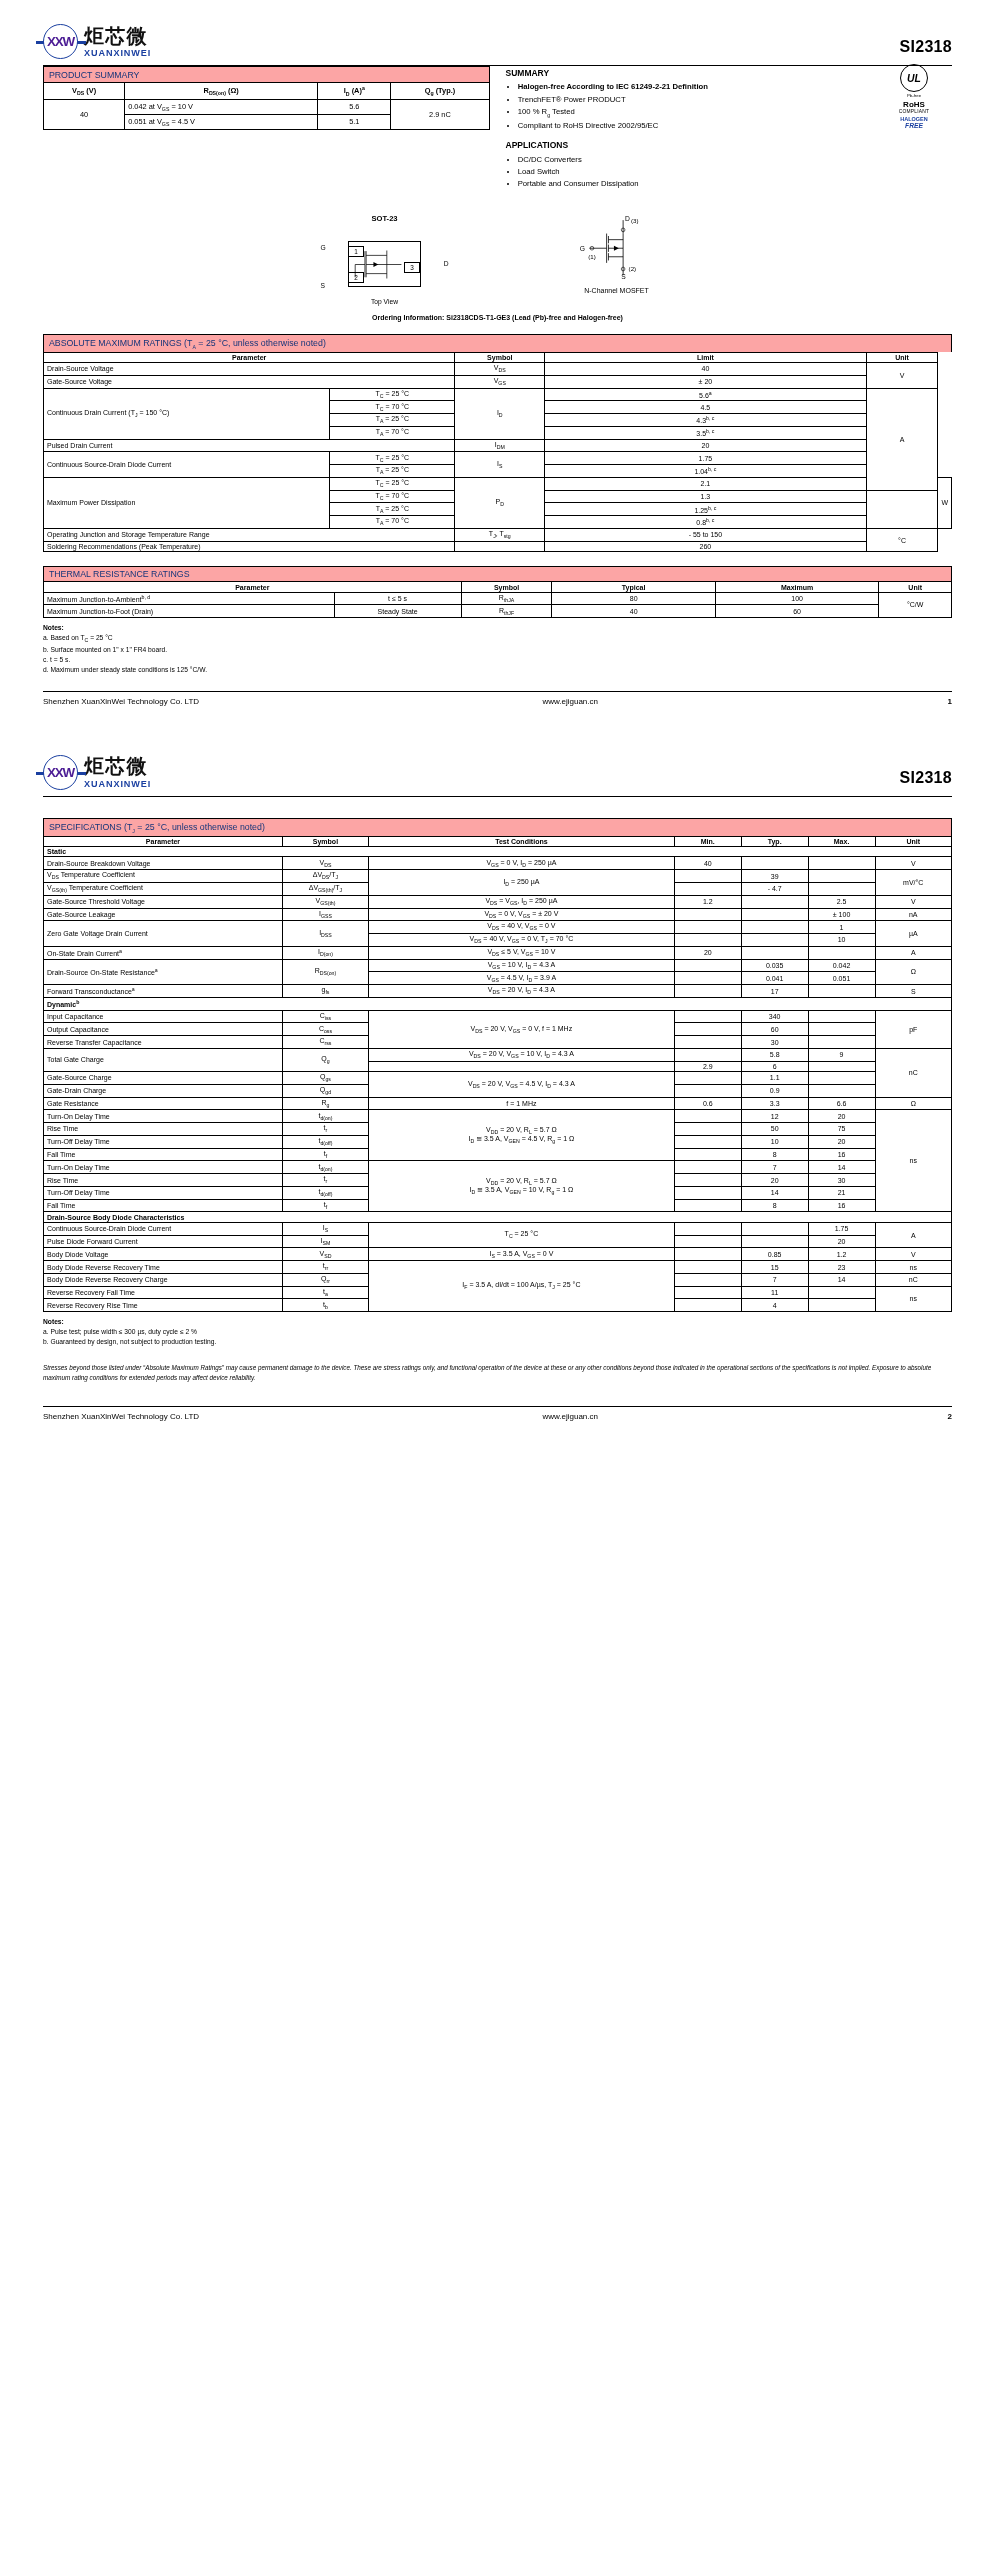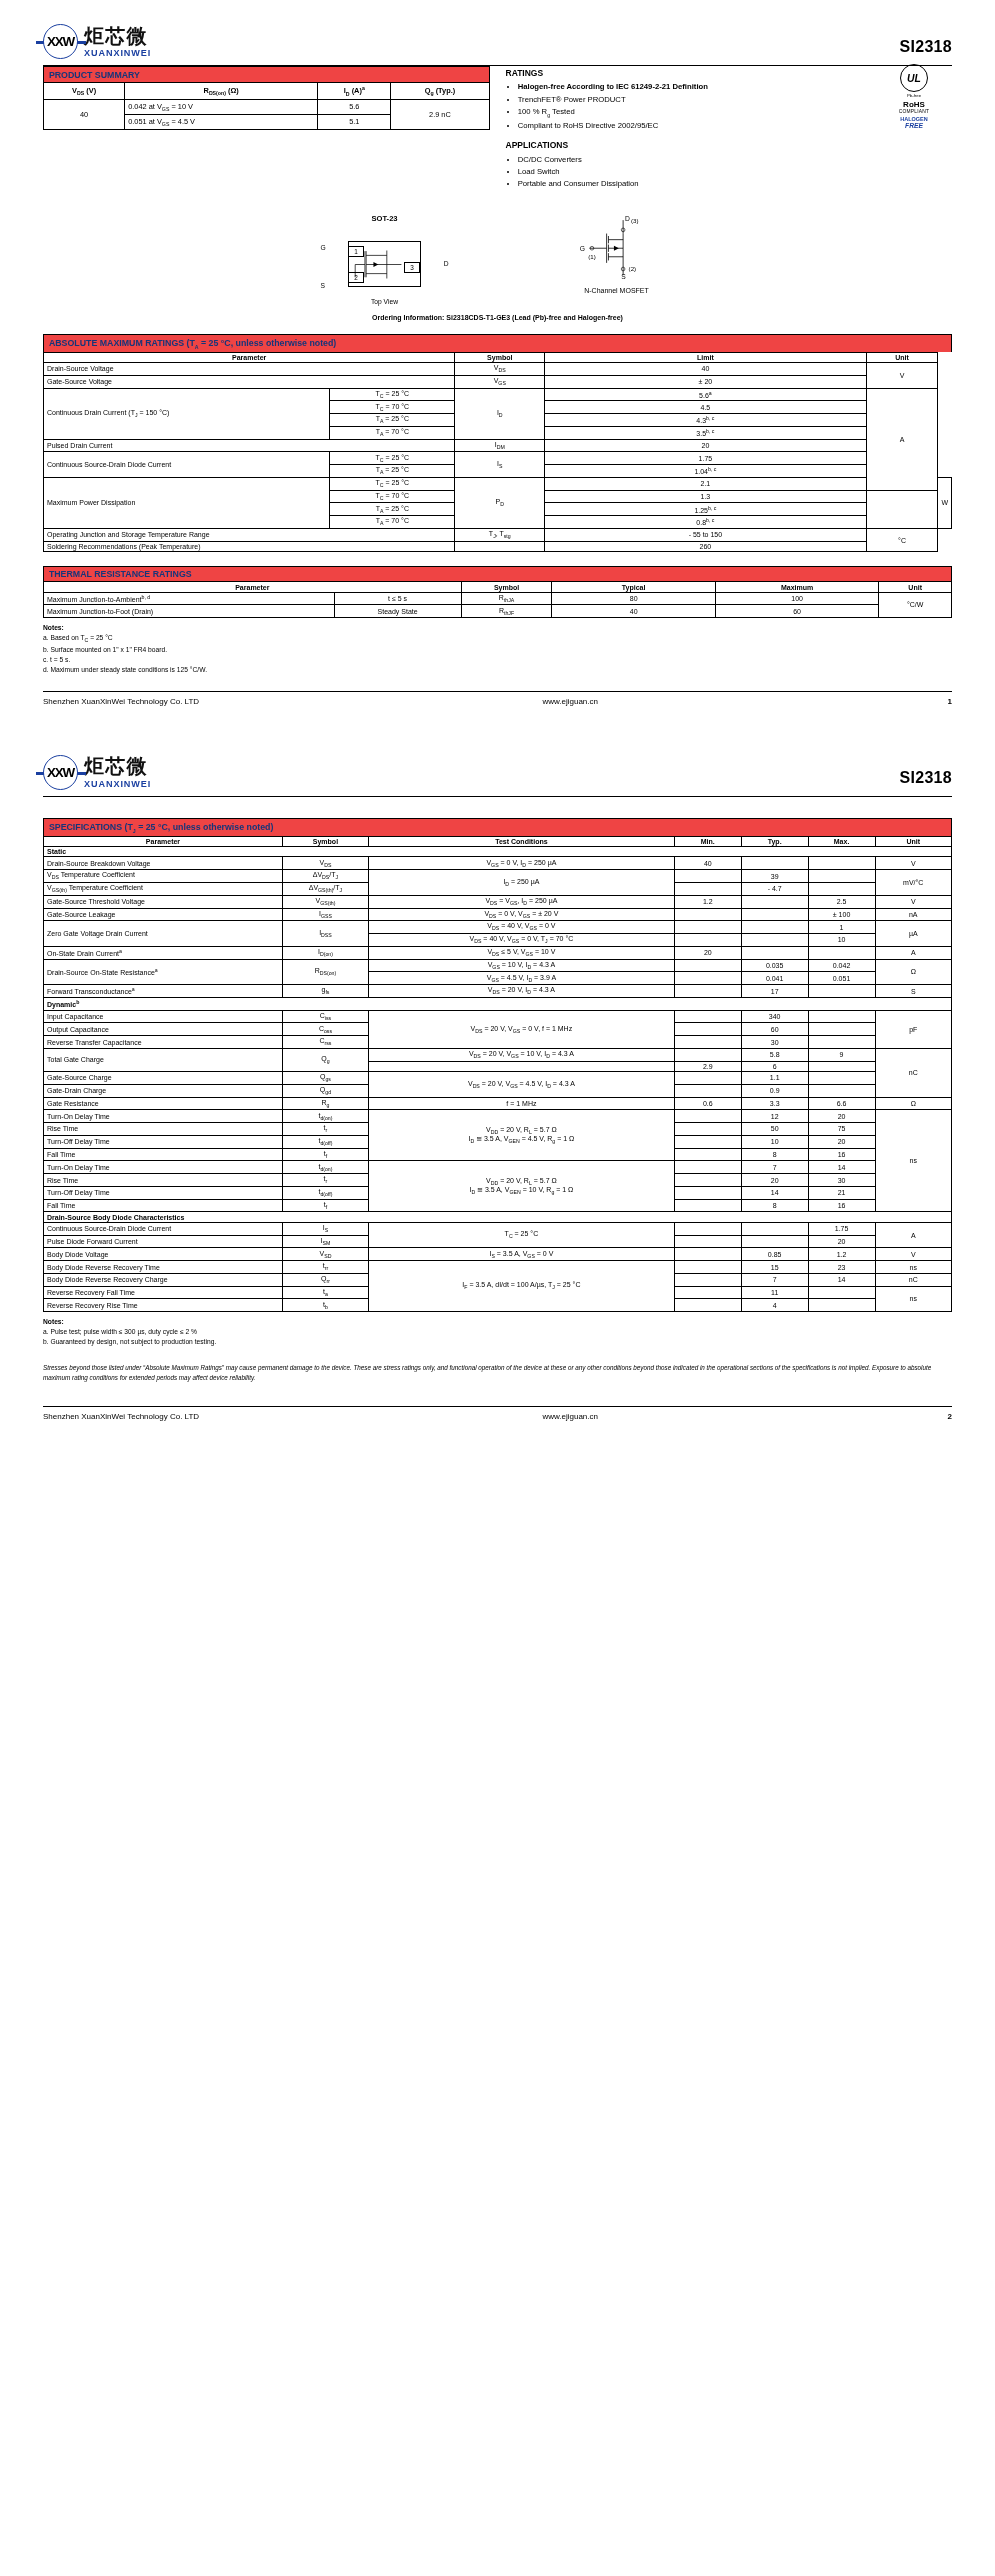--- a/index.html
+++ b/index.html
@@ -18,21 +18,21 @@
   }
   
   .doc-header {
     display:flex; align-items:flex-start; justify-content:space-between;
     padding-bottom:3.7px;
   }
   .logo-wrap { display:flex; align-items:center; gap:6.1px; }
   .logo-mark {
     width:35px;height:35px;border:1.8px solid #1a3fa0;border-radius:50%;
     display:flex;align-items:center;justify-content:center;
-    color:#000000;font-weight:bold;font-size:13.4px;letter-spacing:-1.2px;
+    color:#4c1d95;font-weight:bold;font-size:13.4px;letter-spacing:-1.2px;
     position:relative;
   }
   .logo-mark:before{
     content:"";position:absolute;left:-8.5px;top:16px;width:8.5px;height:2.4px;background:#1a3fa0;
   }
   .logo-mark:after{
     content:"";position:absolute;right:-8.5px;top:16px;width:8.5px;height:2.4px;background:#1a3fa0;
   }
   .logo-text-cn{
     font-family:"DejaVu Sans", sans-serif;
@@ -45,22 +45,22 @@
     font-size:16px;font-weight:bold;letter-spacing:0.3px;padding-top:13.4px;
   }
   .header-rule{ border:0;border-top:1.2px solid #000;margin:2.4px 0 0 0; }
   .doc-title{
     text-align:center;font-size:12.8px;font-weight:bold;margin:13.4px 0 16px 0;
   }
   
   .top-row{ display:flex; gap:16px; align-items:flex-start; }
   .summary-box{ width:50%; }
   .sec-bar{
-    background:#ef4444;border:0.6px solid #000;border-bottom:none;
-    font-weight:bold;font-size:8.8px;padding:2.4px 4.9px;color:#16357a;
+    background:#fca5a5;border:0.6px solid #000;border-bottom:none;
+    font-weight:normal;font-size:8.8px;padding:2.4px 4.9px;color:#16357a;
   }
   table.grid{
     border-collapse:collapse;width:100%;font-size:7.4px;
   }
   table.grid td, table.grid th{
     border:0.6px solid #000;padding:1.8px 3px;text-align:center;vertical-align:middle;
   }
   .ps-head td{ font-weight:bold; }
   .features{ width:50%; padding-top:1.2px; position:relative; }
   .feat-title{ font-size:8.5px;font-weight:bold;margin:0 0 3.7px 0; }
@@ -175,21 +175,21 @@
       <div class="rohs-block">
         <div class="ul-mark">
             <span>UL</span>
           </div>
         <div class="ul-sub">Pb-free</div>
         <div class="rohs-t">RoHS</div>
         <div class="rohs-s">COMPLIANT</div>
         <div class="halogen">HALOGEN</div>
         <div class="halogen2">FREE</div>
       </div>
-      <div class="feat-title">RATINGS</div>
+      <div class="feat-title">SUMMARY</div>
       <ul class="bul">
         <li class="bold" style="max-width:201px">Halogen-free According to IEC 61249-2-21 Definition</li>
         <li>TrenchFET® Power PRODUCT</li>
         <li>100 % R<sub>g</sub> Tested</li>
         <li>Compliant to RoHS Directive 2002/95/EC</li>
       </ul>
       <div class="feat-title">APPLICATIONS</div>
       <ul class="bul">
         <li>DC/DC Converters</li>
         <li>Load Switch</li>

